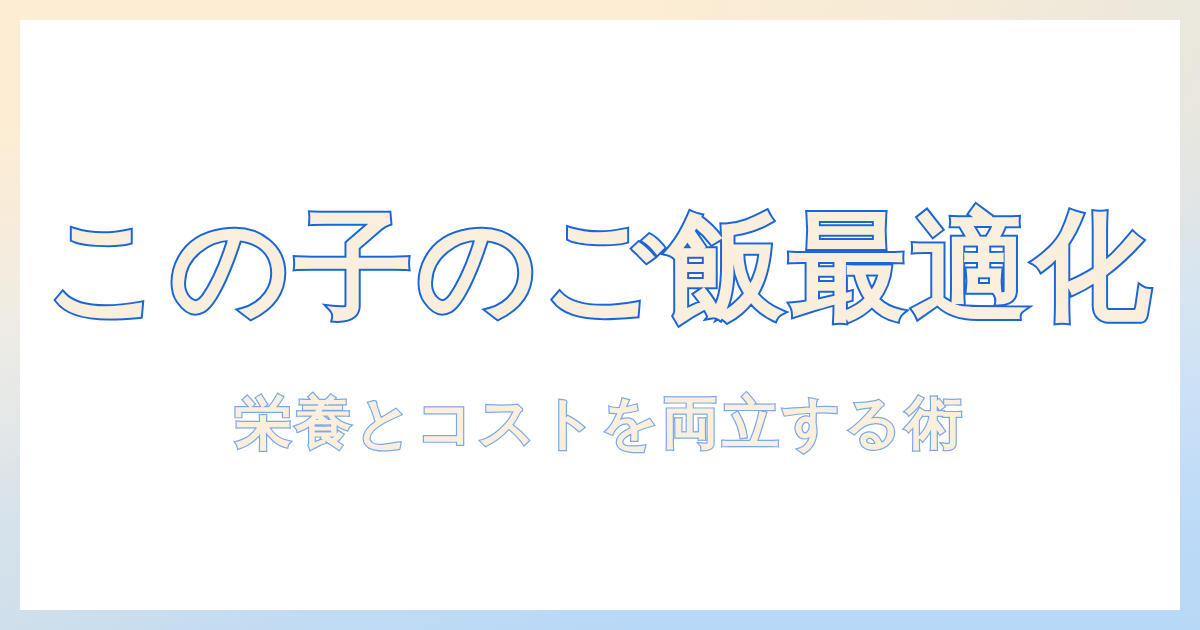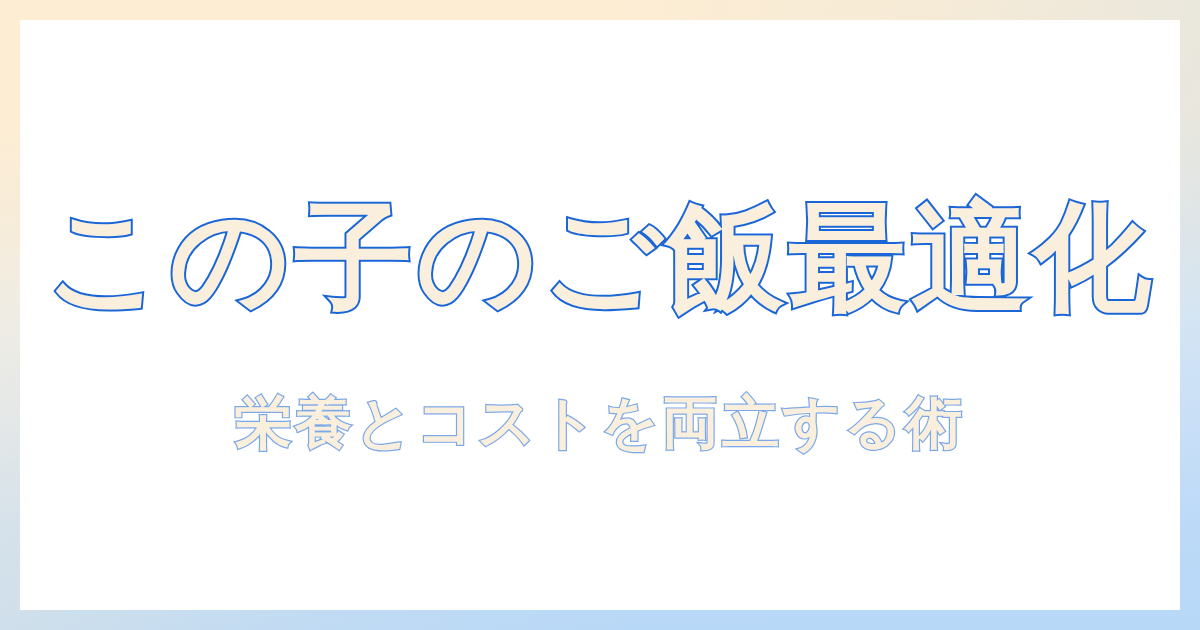--- a/index.html
+++ b/index.html
@@ -93,21 +93,21 @@
     font-family: "DejaVu Sans", "Liberation Sans", sans-serif;
     font-size: 57px;
     line-height: 1.3;
     font-weight: 700;
     letter-spacing: 0.055em;
     text-align: left;
     white-space: nowrap;
     color: #faefdc;
     -webkit-text-stroke: 2.4px #7ba8e8;
     paint-order: stroke fill;
-    margin: 9px;
+    margin: 0;
     padding: 0;
   }
 </style>
 </head>
 <body>
 
 <div class="ogp-card">
   <div class="ogp-inner">
     <div class="text-stack">
       <h1 class="headline">この子のご飯最適化</h1>

